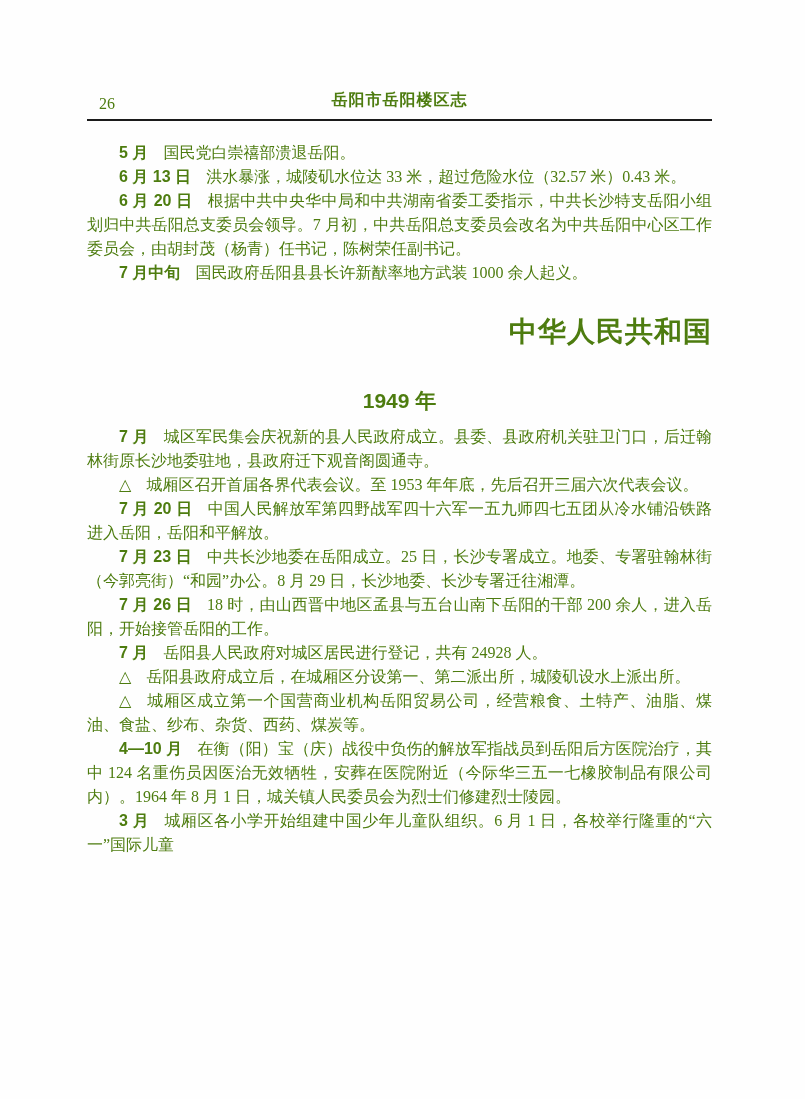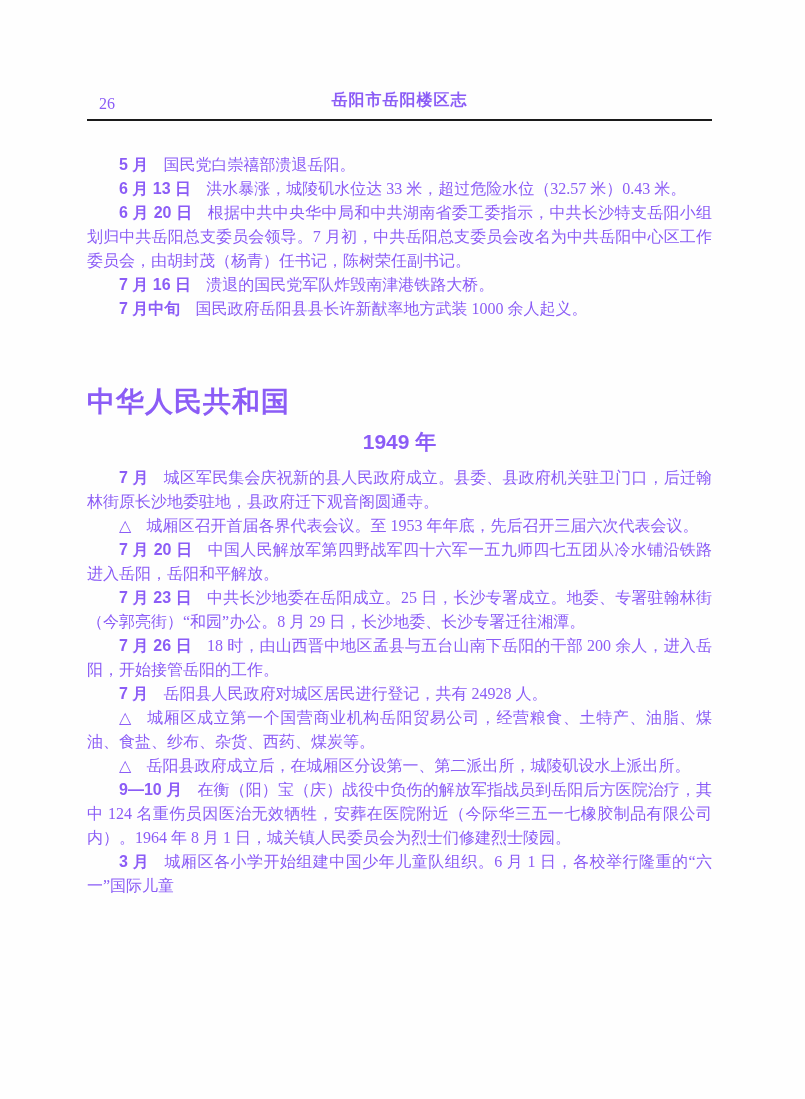--- a/index.html
+++ b/index.html
@@ -5,21 +5,21 @@
   html, body {
     margin: 0;
     padding: 0;
     background: #ffffff;
   }
   .page {
     position: relative;
     width: 805px;
     height: 1099px;
     background: #fefefe;
-    color: #8b5cf6;
+    color: #4d7c0f;
     overflow: hidden;
     font-family: "Liberation Serif", "DejaVu Serif", serif;
   }
   .sheet {
     margin: 0 93px 0 87px; 
   }
   
   .page-header {
     position: relative;
     padding-top: 90px;
@@ -39,52 +39,52 @@
     font-weight: 700;
     font-size: 16px;
     letter-spacing: 1px;
   }
   .header-rule {
     border-bottom: 2px solid #1b1b1b;
     margin-top: 5px;
   }
   
   .content {
-    padding-top: 32px;
+    padding-top: 20px;
   }
   .entry {
     margin: 0;
     font-size: 16px;
     line-height: 24px;
     text-align: justify;
     text-indent: 2em;
     word-break: break-all;
   }
   .entry-date {
     font-family: "Liberation Sans", "DejaVu Sans", sans-serif;
     font-weight: 700;
     margin-right: 0.95em;
   }
   .part-heading {
-    margin: 64px 0 0 0;
-    text-align: left;
+    margin: 30px 0 0 0;
+    text-align: right;
     font-family: "Liberation Sans", "DejaVu Sans", sans-serif;
     font-weight: 700;
     font-size: 28px;
     line-height: 34px;
     letter-spacing: 1px;
   }
   .year-heading {
     text-align: center;
     font-family: "Liberation Sans", "DejaVu Sans", sans-serif;
     font-weight: 700;
     font-size: 21px;
     line-height: 26px;
   }
-  .year-1949 { margin: 10px 0 11px 0; }
+  .year-1949 { margin: 39px 0 11px 0; }
   .year-1950 { margin: 32px 0 11px 0; }
 </style>
 </head>
 <body>
 
 <div class="page">
   <div class="sheet">
 
     <header class="page-header">
       <span class="page-number">26</span>
@@ -96,23 +96,20 @@
 
       <section>
         <p class="entry">
           <span class="entry-date">5 月</span><span class="entry-text">国民党白崇禧部溃退岳阳。</span>
         </p>
         <p class="entry">
           <span class="entry-date">6 月 13 日</span><span class="entry-text">洪水暴涨，城陵矶水位达 33 米，超过危险水位（32.57 米）0.43 米。</span>
         </p>
         <p class="entry">
           <span class="entry-date">6 月 20 日</span><span class="entry-text">根据中共中央华中局和中共湖南省委工委指示，中共长沙特支岳阳小组划归中共岳阳总支委员会领导。7 月初，中共岳阳总支委员会改名为中共岳阳中心区工作委员会，由胡封茂（杨青）任书记，陈树荣任副书记。</span>
-        </p>
-        <p class="entry">
-          <span class="entry-date">7 月 16 日</span><span class="entry-text">溃退的国民党军队炸毁南津港铁路大桥。</span>
         </p>
         <p class="entry">
           <span class="entry-date">7 月中旬</span><span class="entry-text">国民政府岳阳县县长许新猷率地方武装 1000 余人起义。</span>
         </p>
       </section>
 
       <h1 class="part-heading">中华人民共和国</h1>
 
       <h2 class="year-heading year-1949">1949 年</h2>
 
@@ -129,27 +126,27 @@
         <p class="entry">
           <span class="entry-date">7 月 23 日</span><span class="entry-text">中共长沙地委在岳阳成立。25 日，长沙专署成立。地委、专署驻翰林街（今郭亮街）“和园”办公。8 月 29 日，长沙地委、长沙专署迁往湘潭。</span>
         </p>
         <p class="entry">
           <span class="entry-date">7 月 26 日</span><span class="entry-text">18 时，由山西晋中地区孟县与五台山南下岳阳的干部 200 余人，进入岳阳，开始接管岳阳的工作。</span>
         </p>
         <p class="entry">
           <span class="entry-date">7 月</span><span class="entry-text">岳阳县人民政府对城区居民进行登记，共有 24928 人。</span>
         </p>
         <p class="entry">
+          <span class="entry-date">△</span><span class="entry-text">岳阳县政府成立后，在城厢区分设第一、第二派出所，城陵矶设水上派出所。</span>
+        </p>
+        <p class="entry">
           <span class="entry-date">△</span><span class="entry-text">城厢区成立第一个国营商业机构岳阳贸易公司，经营粮食、土特产、油脂、煤油、食盐、纱布、杂货、西药、煤炭等。</span>
         </p>
         <p class="entry">
-          <span class="entry-date">△</span><span class="entry-text">岳阳县政府成立后，在城厢区分设第一、第二派出所，城陵矶设水上派出所。</span>
-        </p>
-        <p class="entry">
-          <span class="entry-date">9—10 月</span><span class="entry-text">在衡（阳）宝（庆）战役中负伤的解放军指战员到岳阳后方医院治疗，其中 124 名重伤员因医治无效牺牲，安葬在医院附近（今际华三五一七橡胶制品有限公司内）。1964 年 8 月 1 日，城关镇人民委员会为烈士们修建烈士陵园。</span>
+          <span class="entry-date">4—10 月</span><span class="entry-text">在衡（阳）宝（庆）战役中负伤的解放军指战员到岳阳后方医院治疗，其中 124 名重伤员因医治无效牺牲，安葬在医院附近（今际华三五一七橡胶制品有限公司内）。1964 年 8 月 1 日，城关镇人民委员会为烈士们修建烈士陵园。</span>
         </p>
       </section>
 
 
       <section>
         <p class="entry">
           <span class="entry-date">3 月</span><span class="entry-text">城厢区各小学开始组建中国少年儿童队组织。6 月 1 日，各校举行隆重的“六一”国际儿童</span>
         </p>
       </section>
 

